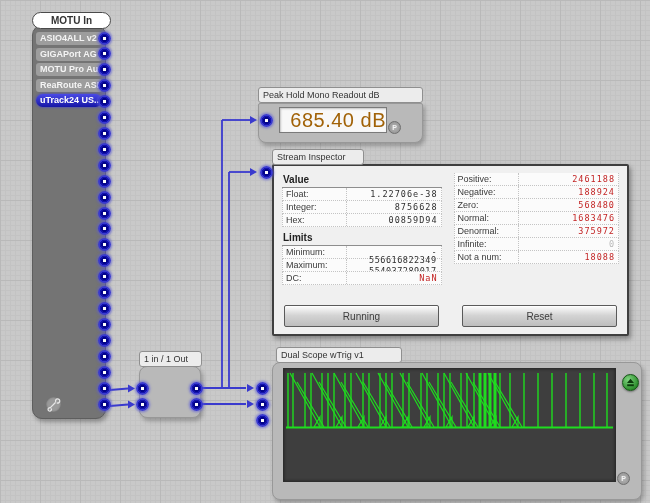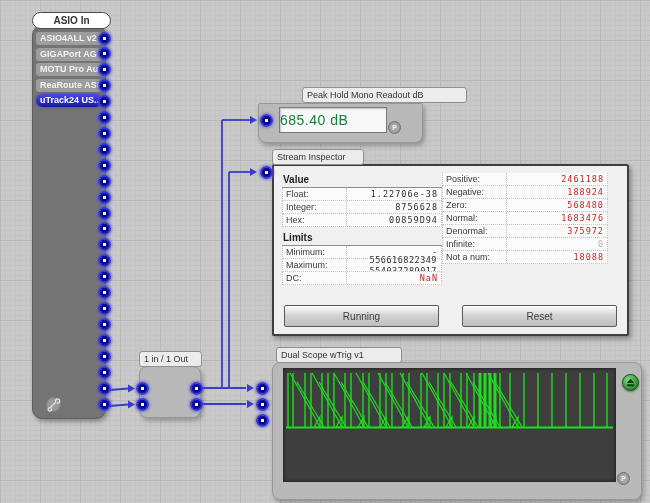--- a/index.html
+++ b/index.html
@@ -38,26 +38,26 @@
 
   .badge-p{position:absolute;width:11px;height:11px;border-radius:50%;z-index:7;
     background:radial-gradient(circle,#b8b8b8,#8d8d8d);border:1px solid #6f6f6f;
     color:#f4f4f4;font-size:7px;font-weight:bold;text-align:center;line-height:11px;}
   .badge-green{position:absolute;width:15px;height:15px;border-radius:50%;z-index:7;
     background:radial-gradient(circle at 35% 30%,#7fd47f,#2e8f2e 70%,#1d6b1d);border:1px solid #135213;
     box-shadow:0 1px 2px rgba(0,0,0,.4);}
 
   .peak-display{position:absolute;left:279px;top:107px;width:106px;height:24px;background:#f8f8f8;
     border:1px solid #7a7a7a;box-shadow:inset 1px 1px 2px rgba(0,0,0,.22);z-index:3;
-    font-size:14px;color:#15803d;line-height:24px;text-align:left;letter-spacing:.5px;}
+    font-size:20px;color:#a16207;line-height:24px;text-align:right;letter-spacing:.5px;}
 
   .inspector{position:absolute;left:272px;top:164px;width:357px;height:172px;z-index:3;
     background:#f0f0f0;border:2px solid #3f3f3f;border-radius:2px;box-shadow:2px 3px 5px rgba(0,0,0,.35);
     box-sizing:border-box;padding:7px 8px;}
-  .ins-cols{display:flex;gap:0;}
+  .ins-cols{display:flex;gap:12px;}
   .ins-col{width:160px;}
   .ins-col.right{width:166px;}
   .sec-h{font-size:10px;font-weight:bold;color:#222;border-bottom:1px solid #8d8d8d;
     padding:1px 1px 1px;height:12px;line-height:12px;}
   .ins-row{position:relative;display:flex;align-items:center;height:13px;background:#fbfbfb;
     border:1px dotted #c4c4c4;border-top:none;font-size:9px;color:#3a3a3a;box-sizing:border-box;padding:0 3px 0 3px;}
   .ins-row .lbl{width:60px;flex:none;border-right:1px dotted #c4c4c4;height:100%;line-height:12px;}
   .ins-row .val{flex:1;text-align:right;font-family:"DejaVu Sans Mono",monospace;font-size:8.5px;
     letter-spacing:1px;color:#2e2e2e;line-height:12px;}
   .ins-row .val.red{color:#c32424;}
@@ -88,21 +88,21 @@
         <div class="dev-row">MOTU Pro Audio</div>
         <div class="dev-row">ReaRoute ASIO</div>
         <div class="dev-row selected">uTrack24 US...</div>
       </div>
     <div class="wrench">
       <svg width="15" height="15" viewBox="0 0 15 15">
         <path d="M4.6,10.4 L9.2,5.8 M9.6,4.4 a2.1,2.1 0 1 1 1.6,1.6 M4.2,10.8 a1.7,1.7 0 1 0 1.2,1.2" stroke="#e6e6e6" stroke-width="1.3" fill="none" stroke-linecap="round"></path>
       </svg>
     </div>
   </div>
-  <div class="title-pill asio-title" style="left:32px;top:12px;width:77px;height:15px;">ASIO In</div>
+  <div class="title-pill asio-title" style="left:32px;top:12px;width:77px;height:15px;">MOTU In</div>
   <div id="asio-ports"></div>
 
   <svg id="wires" width="650" height="503">
       <line x1="110" y1="390" x2="128" y2="388.5" stroke="#3a3ace" stroke-width="1.8"></line>
       <line x1="110" y1="406" x2="128" y2="404.5" stroke="#3a3ace" stroke-width="1.8"></line>
       <line x1="202" y1="388" x2="246" y2="388" stroke="#3a3ace" stroke-width="1.8"></line>
       <line x1="202" y1="404" x2="246" y2="404" stroke="#3a3ace" stroke-width="1.8"></line>
       <line x1="222" y1="120" x2="222" y2="388" stroke="#3a3ace" stroke-width="1.8"></line>
       <line x1="222" y1="120" x2="250" y2="120" stroke="#3a3ace" stroke-width="1.8"></line>
       <line x1="229" y1="172" x2="229" y2="388" stroke="#3a3ace" stroke-width="1.8"></line>
@@ -112,21 +112,21 @@
       <polygon points="254,388 247,384 247,392" fill="#3a3ace"></polygon>
       <polygon points="254,404 247,400 247,408" fill="#3a3ace"></polygon>
       <polygon points="257,120 250,116 250,124" fill="#3a3ace"></polygon>
       <polygon points="257,172 250,168 250,176" fill="#3a3ace"></polygon>
     </svg>
 
   <div class="module-lt" style="left:139px;top:366px;width:60px;height:50px;"></div>
   <div class="title-pill" style="left:139px;top:351px;width:53px;">1 in / 1 Out</div>
 
   <div class="module-lt" style="left:258px;top:103px;width:163px;height:38px;border-top-left-radius:2px;border-top-right-radius:2px;"></div>
-  <div class="title-pill" style="left:258px;top:87px;width:155px;margin-left:44px;">Peak Hold Mono Readout dB</div>
+  <div class="title-pill" style="left:258px;top:87px;width:155px;">Peak Hold Mono Readout dB</div>
   <div class="peak-display">685.40 dB</div>
   <div class="badge-p" style="left:388px;top:121px;">P</div>
 
   <div class="title-pill" style="left:272px;top:149px;width:82px;">Stream Inspector</div>
   <div class="inspector">
     <div class="ins-cols">
       <div class="ins-col">
         <div class="sec-h">Value</div>
         <div id="value-rows">
             <div class="ins-row">

